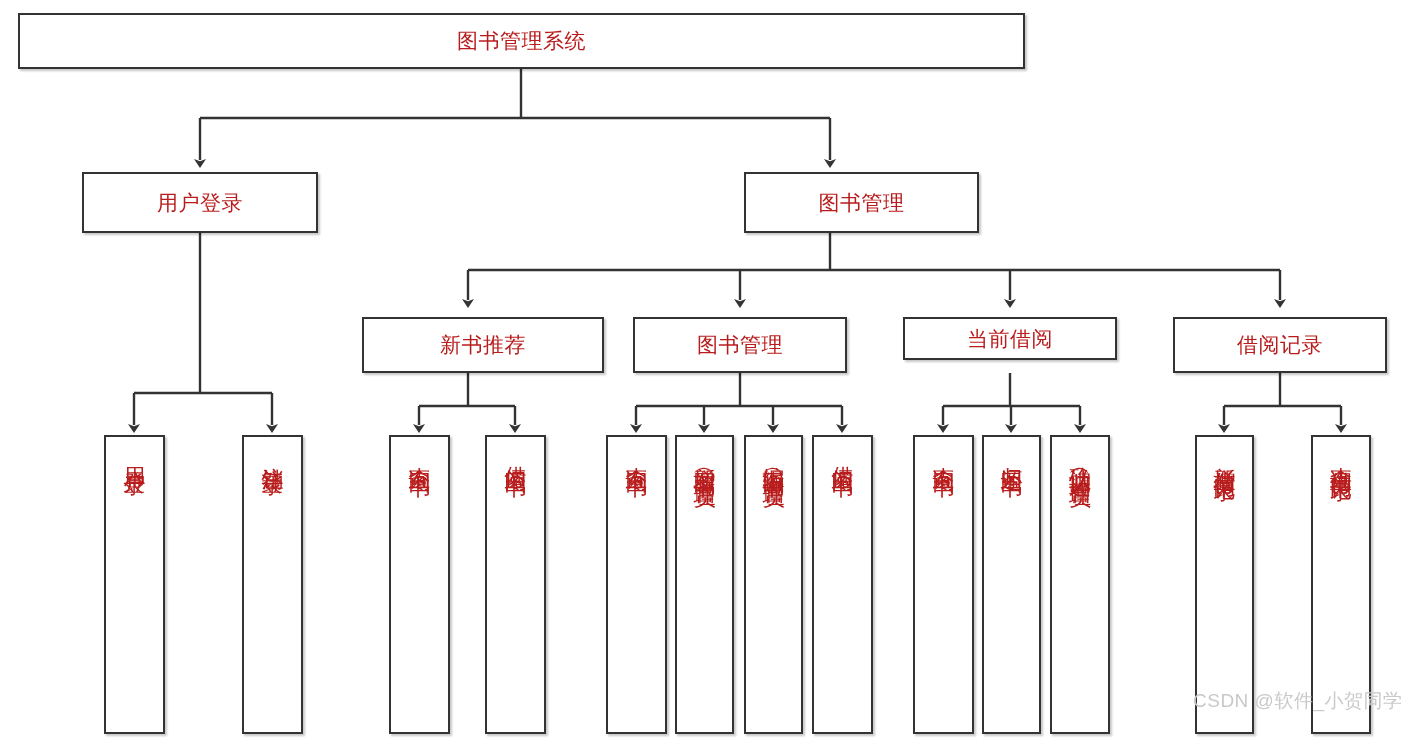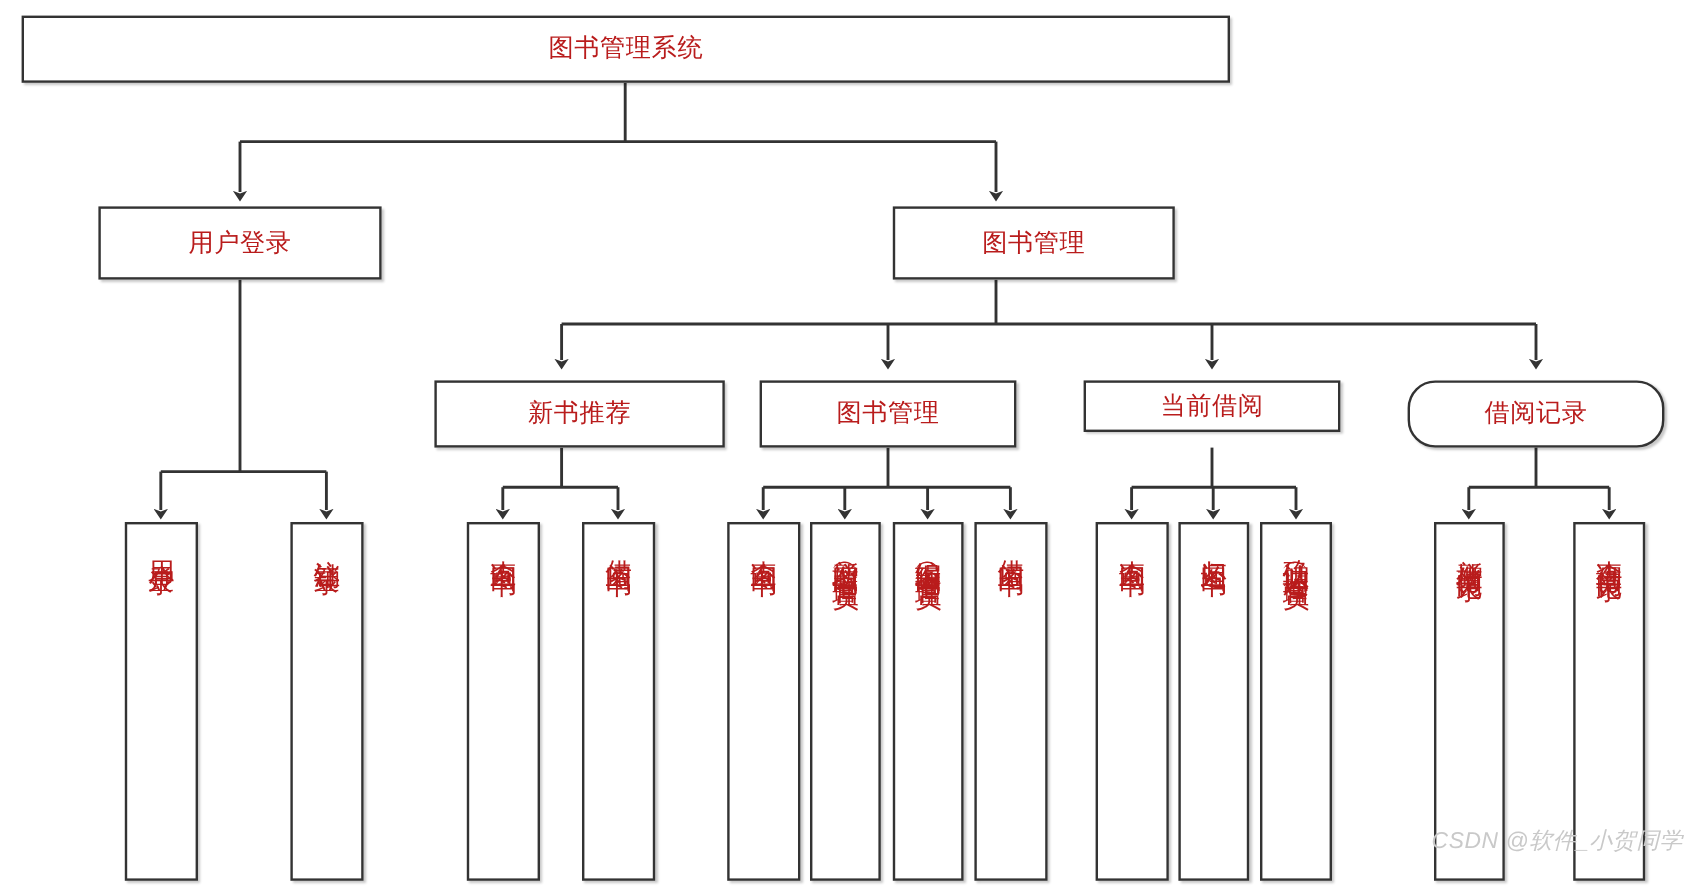--- a/index.html
+++ b/index.html
@@ -133,21 +133,21 @@
 
   <div class="node" style="left:362px; top:317px; width:242px; height:56px;">
     <span class="label">新书推荐</span>
   </div>
   <div class="node" style="left:633px; top:317px; width:214px; height:56px;">
     <span class="label">图书管理</span>
   </div>
   <div class="node" style="left:903px; top:317px; width:214px; height:43px;">
     <span class="label">当前借阅</span>
   </div>
-  <div class="node" style="left:1173px; top:317px; width:214px; height:56px;border-radius:23px;">
+  <div class="node" style="left:1173px; top:317px; width:214px; height:56px;">
     <span class="label">借阅记录</span>
   </div>
 
   <div class="node vertical" style="left:104px; top:435px; width:61px; height:299px;">
     <span class="label">用户登录</span>
   </div>
   <div class="node vertical" style="left:242px; top:435px; width:61px; height:299px;">
     <span class="label">注销登录</span>
   </div>
 
@@ -181,15 +181,15 @@
     <span class="label">确认归还（管理员）</span>
   </div>
 
   <div class="node vertical" style="left:1195px; top:435px; width:59px; height:299px;">
     <span class="label">新增借阅记录</span>
   </div>
   <div class="node vertical" style="left:1311px; top:435px; width:60px; height:299px;">
     <span class="label">查询借阅记录</span>
   </div>
 
-  <div class="watermark" style="left:1193px; top:688px;font-style:italic;">CSDN @软件_小贺同学</div>
+  <div class="watermark" style="left:1193px; top:688px;">CSDN @软件_小贺同学</div>
 
 </div>
 
 </body></html>

